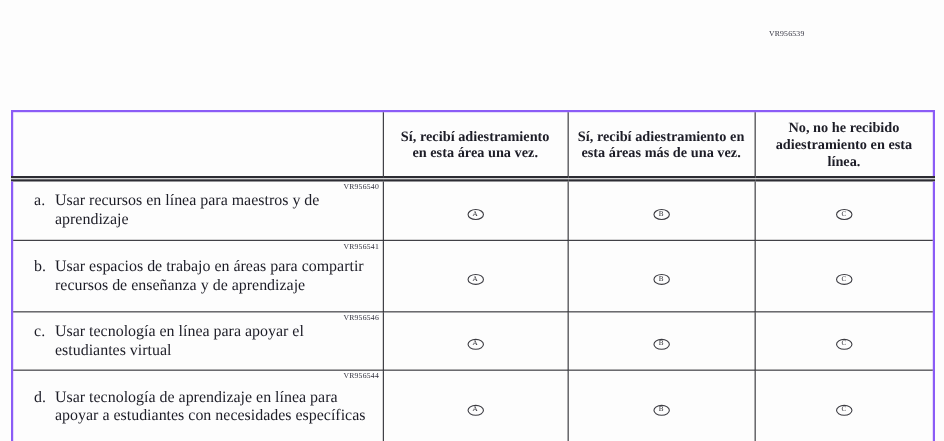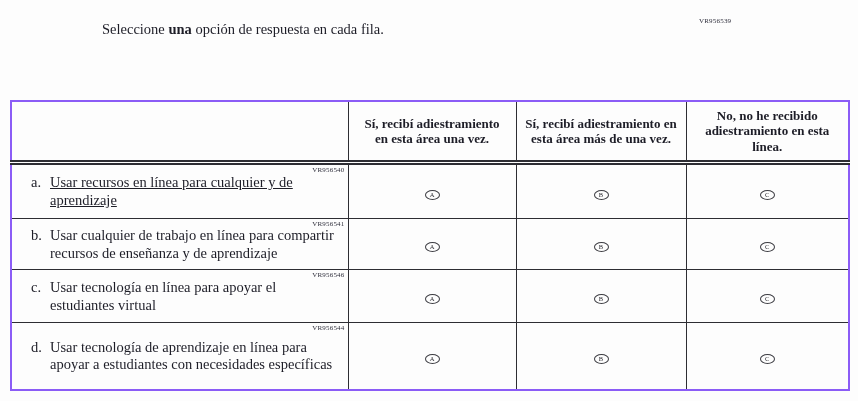--- a/index.html
+++ b/index.html
@@ -7,21 +7,21 @@
     width:858px; height:401px;
     background:#fdfdfd;
     font-family:"Liberation Serif", serif;
     color:#1d1d27;
     position:relative;
     overflow:hidden;
   }
 
   
   .vr-page {
-    position:absolute; top:17px; left:699px;
+    position:absolute; top:27px; left:699px;
     font-size:7px; letter-spacing:0.2px; color:#30303d;
   }
 
   
   .question-block { position:absolute; top:11px; left:74px; }
   .q-row { display:flex; align-items:flex-start; }
   .q-num { font-weight:bold; font-size:14.5px; width:28px; flex:0 0 28px; }
   .q-text { font-size:14.5px; line-height:1.3; width:575px; }
   .instruction { margin:10px 0 0 28px; font-size:14.5px; }
   .instruction b { font-weight:bold; }
@@ -52,74 +52,73 @@
     vertical-align:middle;
   }
   .item-letter { position:absolute; left:19px; }
   .vr-cell {
     position:absolute; top:1px; right:3px;
     font-size:7px; letter-spacing:0.2px; color:#30303d;
   }
 
   .matrix td.opt-cell { text-align:center; vertical-align:middle; }
 
-  tr.row-a { height:56px;text-decoration:underline; }
-  tr.row-b { height:51px; }
+  tr.row-a { height:56px; }
+  tr.row-b { height:65px; }
   tr.row-c { height:53px; }
   tr.row-d { height:67px; }
 
   .bubble {
     display:inline-flex; align-items:center; justify-content:center;
     width:15px; height:10px;
     border:1px solid #3c3c42; border-radius:50%;
     font-family:"Liberation Serif", serif;
     font-size:6.5px; line-height:1; color:#2a2a30;
     background:transparent; padding:0; cursor:pointer;
   }
 </style>
 </head>
 <body>
 
 <div class="vr-page">VR956539</div>
 
 <div class="question-block">
-  <div class="instruction"><span>Seleccione </span><b>una</b><span> opción de respuesta en cada fila.</span></div>
 </div>
 
 <table class="matrix">
   <colgroup>
     <col class="c-item">
       <col class="c-opt1">
       <col class="c-opt2">
       <col class="c-opt3">
   </colgroup>
   <thead>
     <tr>
       <th></th>
       <th>Sí, recibí adiestramiento en esta área una vez.</th>
-      <th>Sí, recibí adiestramiento en esta área más de una vez.</th>
+      <th>Sí, recibí adiestramiento en esta áreas más de una vez.</th>
       <th>No, no he recibido adiestramiento en esta línea.</th>
     </tr>
   </thead>
   <tbody>
     <tr class="row-a">
       <td class="item-cell">
         <span class="vr-cell">VR956540</span>
         <span class="item-letter">a.</span>
-        <span>Usar recursos en línea para cualquier y de aprendizaje</span>
+        <span>Usar recursos en línea para maestros y de aprendizaje</span>
       </td>
       <td class="opt-cell"><button class="bubble">A</button></td>
       <td class="opt-cell"><button class="bubble">B</button></td>
       <td class="opt-cell"><button class="bubble">C</button></td>
     </tr>
     <tr class="row-b">
       <td class="item-cell">
         <span class="vr-cell">VR956541</span>
         <span class="item-letter">b.</span>
-        <span>Usar cualquier de trabajo en línea para compartir recursos de enseñanza y de aprendizaje</span>
+        <span>Usar espacios de trabajo en áreas para compartir recursos de enseñanza y de aprendizaje</span>
       </td>
       <td class="opt-cell"><button class="bubble">A</button></td>
       <td class="opt-cell"><button class="bubble">B</button></td>
       <td class="opt-cell"><button class="bubble">C</button></td>
     </tr>
     <tr class="row-c">
       <td class="item-cell">
         <span class="vr-cell">VR956546</span>
         <span class="item-letter">c.</span>
         <span>Usar tecnología en línea para apoyar el estudiantes virtual</span>

